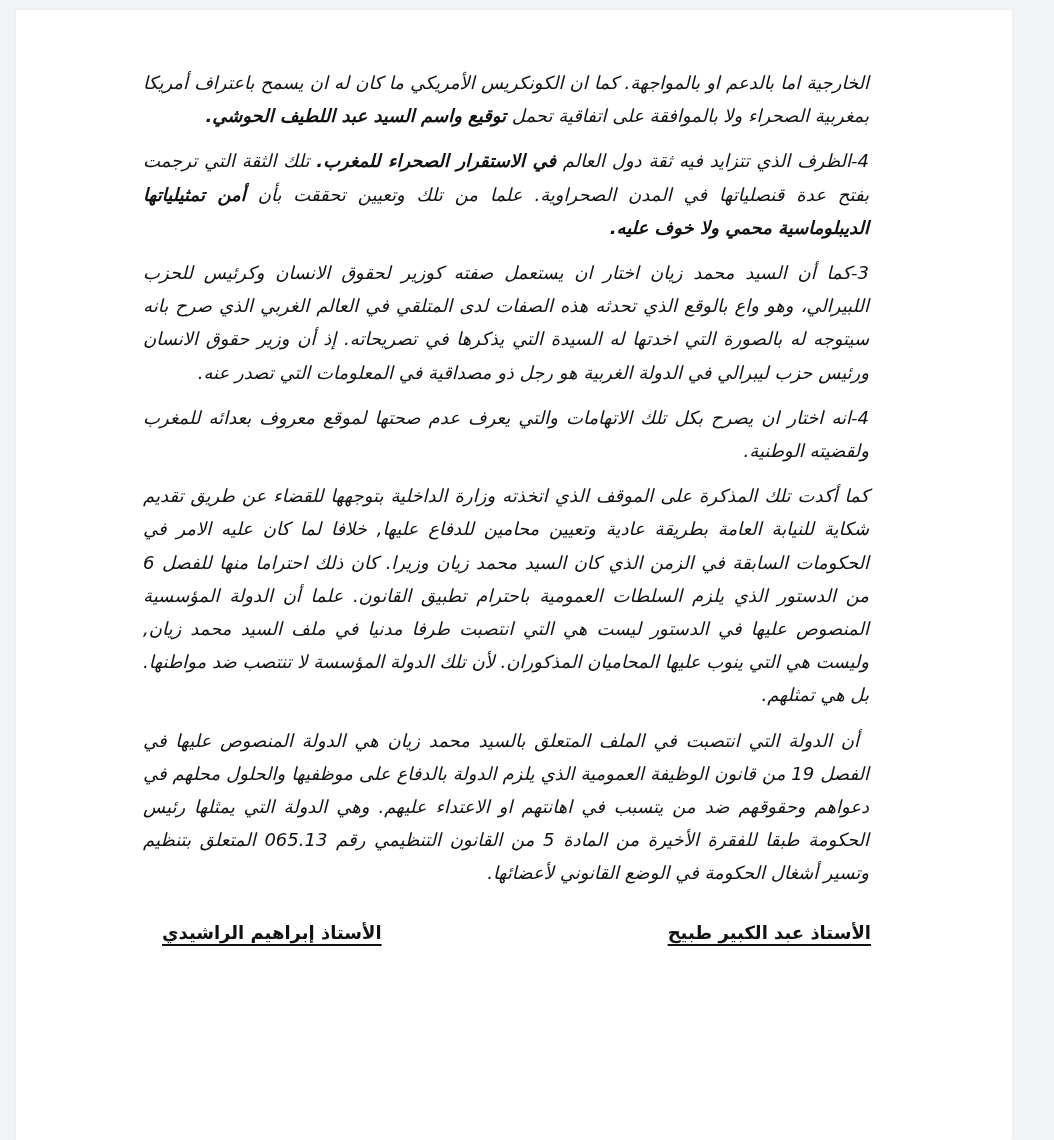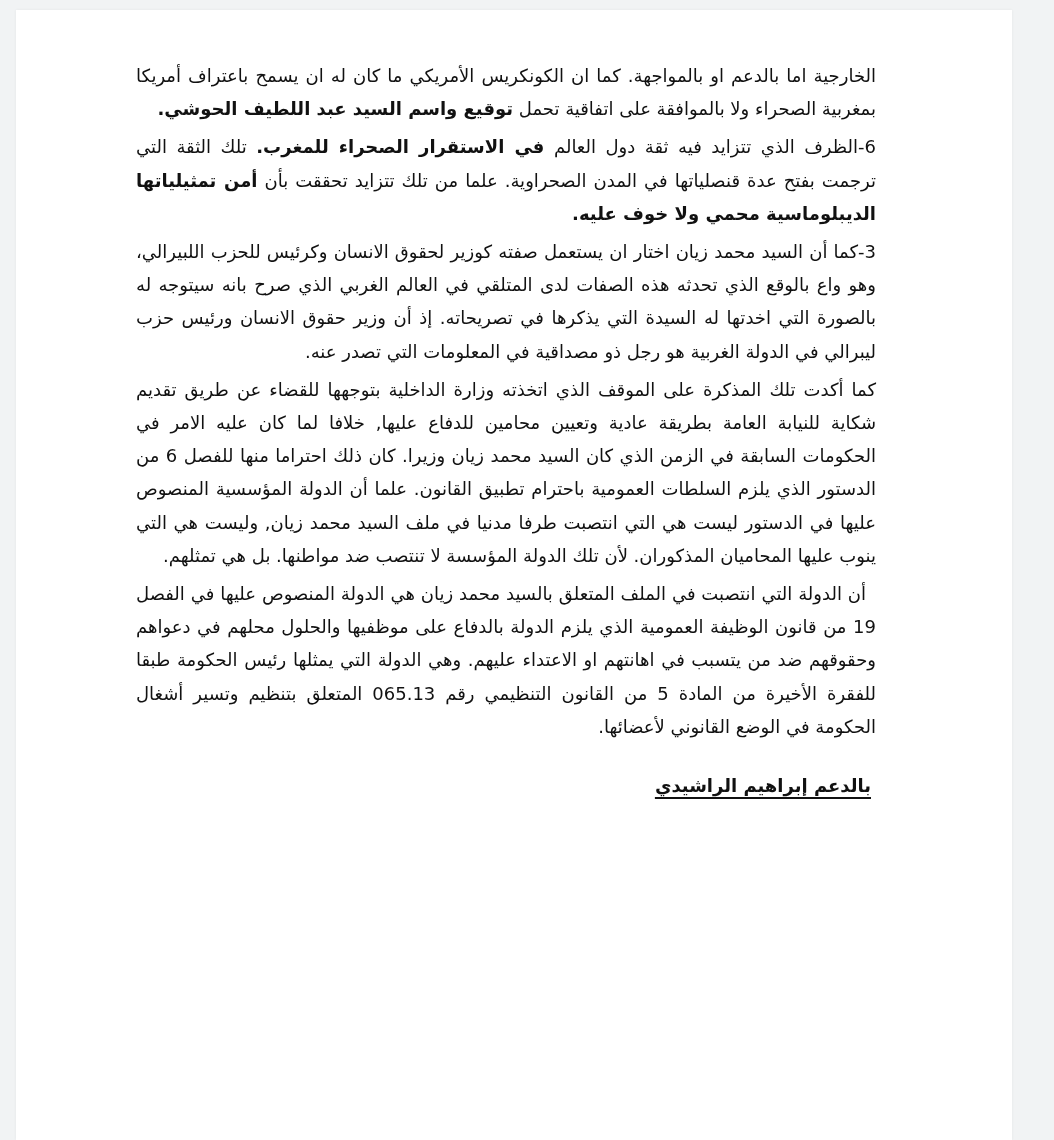--- a/index.html
+++ b/index.html
@@ -25,22 +25,23 @@
   }
   .doc-body {
     direction: rtl;
     padding: 44px 131px 0 115px;
     color: #111111;
     font-size: 18px;
     line-height: 33.2px;
     text-align: justify;
   }
   .doc-body p {
-    margin: 5px;
+    margin: 12px;
     padding: 0;
+    font-style: italic;
   }
   .b { font-weight: bold; }
   .indent { text-indent: 10px; }
   .signatures {
     direction: rtl;
     display: flex;
     justify-content: space-between;
     margin-top: 26px;
     padding-right: 141px;
     padding-left: 146px;
@@ -55,21 +56,23 @@
     color: #111111;
     white-space: nowrap;
   }
 </style>
 </head>
 <body>
 
 <div class="paper">
   <div class="doc-body">
       <p><span>الخارجية اما بالدعم او بالمواجهة. كما ان الكونكريس الأمريكي ما كان له ان يسمح باعتراف أمريكا بمغربية الصحراء ولا بالموافقة على اتفاقية تحمل </span><span class="b">توقيع واسم السيد عبد اللطيف الحوشي.</span></p>
-      <p><span>6-الظرف الذي تتزايد فيه ثقة دول العالم </span><span class="b">في الاستقرار الصحراء للمغرب.</span><span> تلك الثقة التي ترجمت بفتح عدة قنصلياتها في المدن الصحراوية. علما من تلك تتزايد تحققت بأن </span><span class="b">أمن تمثيلياتها الديبلوماسية محمي ولا خوف عليه.</span></p>
+      <p><span>4-الظرف الذي تتزايد فيه ثقة دول العالم </span><span class="b">في الاستقرار الصحراء للمغرب.</span><span> تلك الثقة التي ترجمت بفتح عدة قنصلياتها في المدن الصحراوية. علما من تلك وتعيين تحققت بأن </span><span class="b">أمن تمثيلياتها الديبلوماسية محمي ولا خوف عليه.</span></p>
       <p><span>3-كما أن السيد محمد زيان اختار ان يستعمل صفته كوزير لحقوق الانسان وكرئيس للحزب اللبيرالي، وهو واع بالوقع الذي تحدثه هذه الصفات لدى المتلقي في العالم الغربي الذي صرح بانه سيتوجه له بالصورة التي اخدتها له السيدة التي يذكرها في تصريحاته. إذ أن وزير حقوق الانسان ورئيس حزب ليبرالي في الدولة الغربية هو رجل ذو مصداقية في المعلومات التي تصدر عنه.</span></p>
+      <p><span>4-انه اختار ان يصرح بكل تلك الاتهامات والتي يعرف عدم صحتها لموقع معروف بعدائه للمغرب ولقضيته الوطنية.</span></p>
       <p><span>كما أكدت تلك المذكرة على الموقف الذي اتخذته وزارة الداخلية بتوجهها للقضاء عن طريق تقديم شكاية للنيابة العامة بطريقة عادية وتعيين محامين للدفاع عليها, خلافا لما كان عليه الامر في الحكومات السابقة في الزمن الذي كان السيد محمد زيان وزيرا.  كان ذلك احتراما منها للفصل 6 من الدستور الذي يلزم السلطات العمومية باحترام تطبيق القانون. علما أن الدولة المؤسسية المنصوص عليها في الدستور ليست هي التي انتصبت طرفا مدنيا في ملف السيد محمد زيان, وليست هي التي ينوب عليها المحاميان المذكوران. لأن تلك الدولة المؤسسة لا تنتصب ضد مواطنها. بل هي تمثلهم.</span></p>
       <p class="indent"><span>أن الدولة التي انتصبت في الملف المتعلق بالسيد محمد زيان هي الدولة المنصوص عليها في الفصل 19 من قانون الوظيفة العمومية الذي يلزم الدولة بالدفاع على موظفيها والحلول محلهم في دعواهم وحقوقهم ضد من يتسبب في اهانتهم او الاعتداء عليهم. وهي الدولة التي يمثلها رئيس الحكومة طبقا للفقرة الأخيرة من المادة 5 من القانون التنظيمي رقم 065.13 المتعلق بتنظيم وتسير أشغال الحكومة في الوضع القانوني لأعضائها.</span></p>
     </div>
   <div class="signatures">
-    <span class="signature">بالدعم إبراهيم الراشيدي</span>
+    <span class="signature">الأستاذ عبد الكبير طبيح</span>
+    <span class="signature">الأستاذ إبراهيم الراشيدي</span>
   </div>
 </div>
 
 </body></html>

